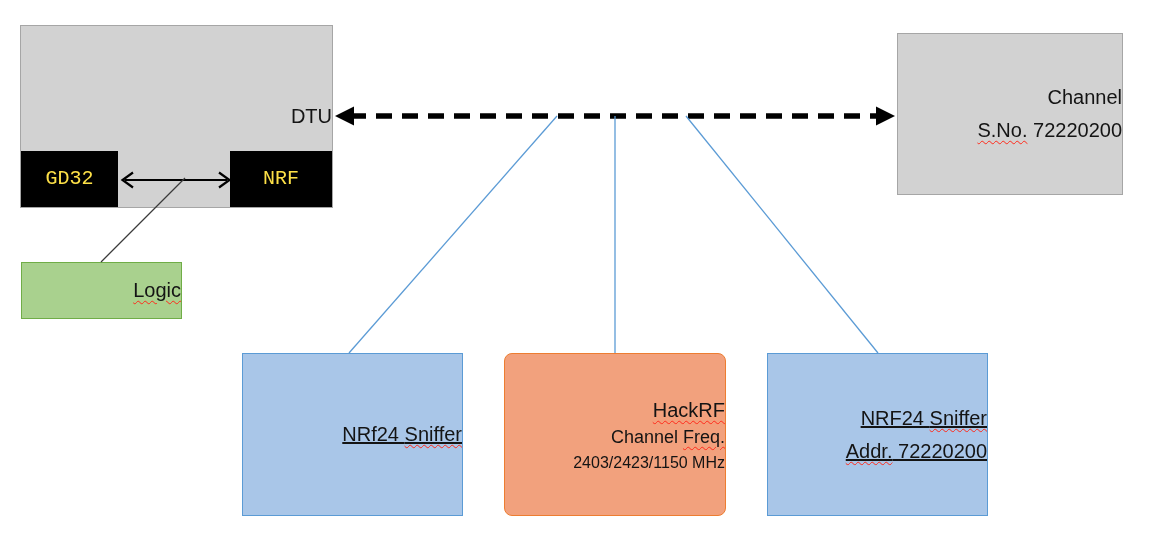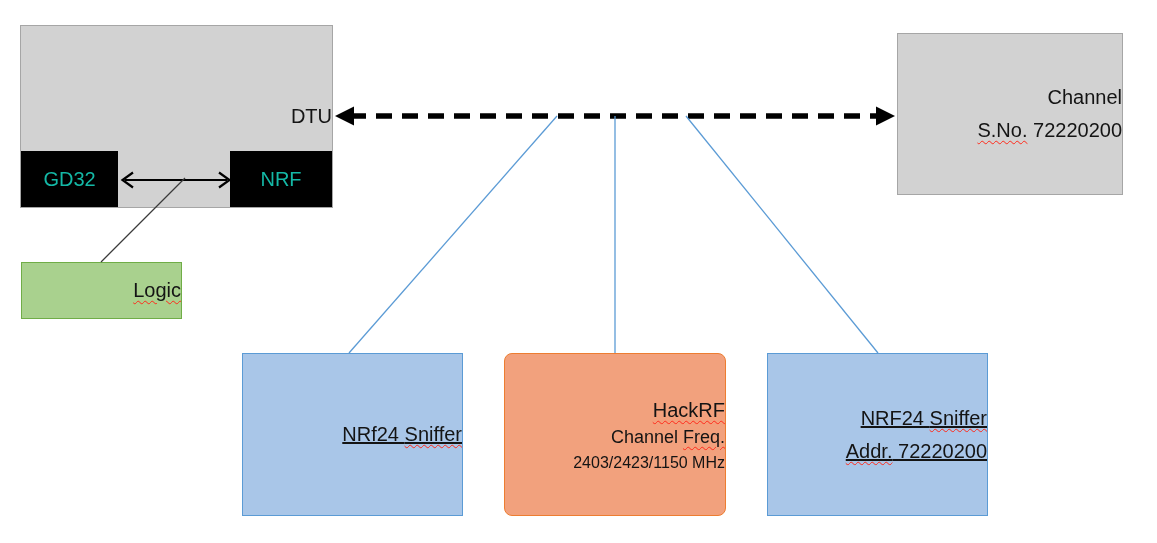--- a/index.html
+++ b/index.html
@@ -33,26 +33,27 @@
   #logic    { left: 21px;  top: 262px; width: 161px; height: 57px; }
   #sniffer-left  { left: 242px; top: 353px; width: 221px; height: 163px; }
   #hackrf        { left: 504px; top: 353px; width: 222px; height: 163px; border-radius: 8px; }
   #sniffer-right { left: 767px; top: 353px; width: 221px; height: 163px; }
 
   .chip {
     position: absolute;
     bottom: 0;
     height: 56px;
     background: var(--chip-fill);
-    color: #14b8a6;
+    color: #fde047;
     display: flex;
     align-items: center;
     justify-content: center;
     font-size: 20px;
     line-height: 20px;
+    font-family: Liberation Mono, monospace;
   }
   #chip-gd32 { left: 0;  width: 97px; }
   #chip-nrf  { right: 0; width: 102px; }
 
   .small-line { font-size: 18px; line-height: 25px; }
   .freq-line  { font-size: 16px; line-height: 25px; }
   .big-line   { line-height: 30px; }
 
   .sp {
     text-decoration-line: underline;

